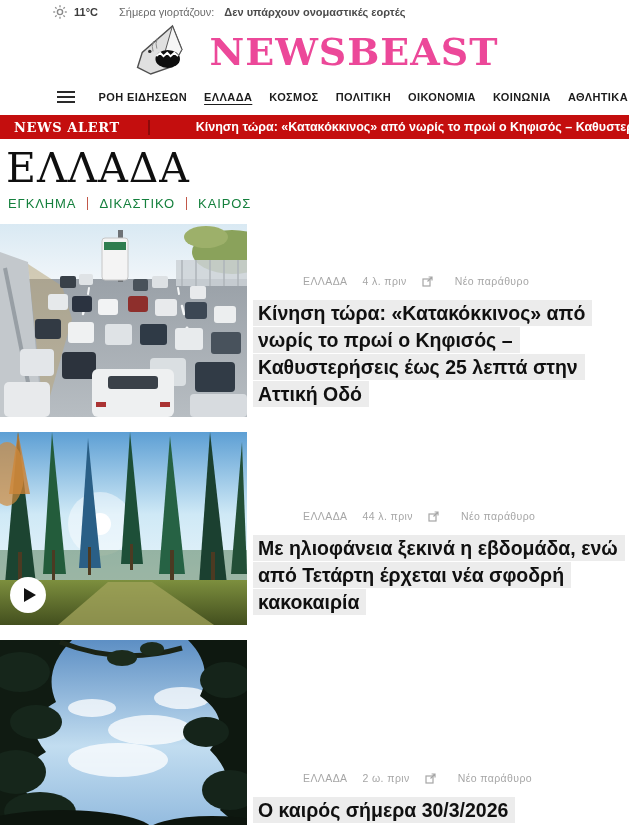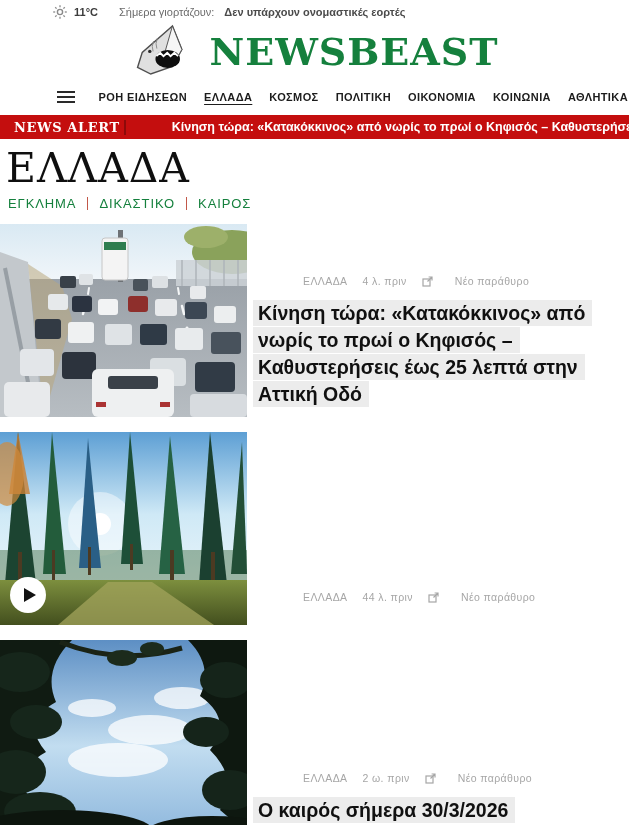--- a/index.html
+++ b/index.html
@@ -13,35 +13,35 @@
   .topbar { display:flex; align-items:center; gap:7px; padding:5px 0 3px 9px; font-size:11px; color:#6b6b6b;margin-left:44px; }
   .topbar .temp { font-weight:700; color:#3c3c3c; margin-right:14px; }
   .topbar .cel-value { font-weight:700; color:#4a4a4a; margin-left:3px; }
   .sun-icon svg { display:block; }
 
   
   .header { display:flex; justify-content:center; padding:2px 0 0; }
   .logo { display:inline-flex; align-items:center; gap:13px; cursor:pointer; }
   .logo-text {
     font-family:"DejaVu Serif","Liberation Serif",serif; font-weight:700;
-    font-size:38px; letter-spacing:1px; color:#15803d; line-height:1;
+    font-size:38px; letter-spacing:1px; color:#ec4899; line-height:1;
   }
 
   
   .nav { display:flex; align-items:flex-end; justify-content:flex-end; gap:17px;
          padding:11px 1px 12px 0; font-size:11px; font-weight:700; letter-spacing:.4px; }
   .nav-item { color:#1c1c1c; cursor:pointer; white-space:nowrap; }
   .nav-item.active { text-decoration:underline; text-underline-offset:3px; }
   .hamburger { display:flex; flex-direction:column; gap:3px; width:18px; margin-right:6px; cursor:pointer; }
   .hamburger i { display:block; height:2px; background:#2a2a2a; }
 
   
   .alert-bar { display:flex; align-items:center; height:24px; background:#c40e0e; color:#fff; overflow:hidden; }
   .alert-label { font-family:"DejaVu Serif","Liberation Serif",serif; font-weight:700;
-                 font-size:13px; letter-spacing:.6px; padding:0 4px 0 14px; white-space:nowrap;text-align:center; }
+                 font-size:13px; letter-spacing:.6px; padding:0 28px 0 14px; white-space:nowrap;text-align:center; }
   .alert-sep { width:2px; height:15px; background:#8d0a0a; flex-shrink:0; }
   .alert-text { font-weight:700; font-size:12.5px; margin-left:46px; white-space:nowrap; overflow:hidden; cursor:pointer; }
 
   
   .page-title { font-family:"DejaVu Serif","Liberation Serif",serif; font-weight:400;
                 font-size:41px; letter-spacing:1px; color:#0f0f0f; margin:8px 0 6px 6px; line-height:1.05; }
   .subnav { display:flex; align-items:center; gap:11px; margin:0 0 13px 8px;
             font-size:13px; letter-spacing:.9px; color:#15803d; }
   .subnav-item { cursor:pointer; }
   .subnav-sep { width:1px; height:13px; background:#c2584a; }
@@ -270,20 +270,21 @@
       <span class="cat">ΕΛΛΑΔΑ</span>
       <span>44 λ. πριν</span>
       <span class="nw">
         <svg width="11" height="11" viewBox="0 0 11 11">
           <rect x="1" y="3" width="7" height="7" fill="none" stroke="#a6a6a6" stroke-width="1.2"></rect>
           <path d="M5.5 5.5 L10 1 M6.6 1 H10 V4.4" fill="none" stroke="#a6a6a6" stroke-width="1.2"></path>
         </svg>
         <span>Νέο παράθυρο</span>
       </span>
     </div>
+    <div class="title"><span class="hl">Με ηλιοφάνεια ξεκινά η εβδομάδα, ενώ από Τετάρτη έρχεται νέα σφοδρή κακοκαιρία</span></div>
   </div>
 </div>
 
 <div class="article">
   <div class="thumb">
     <svg width="247" height="193" viewBox="0 0 247 193">
       <defs>
         <linearGradient id="skyc" x1="0" y1="0" x2="0" y2="1">
           <stop offset="0" stop-color="#5d8fc4"></stop>
             <stop offset="0.55" stop-color="#c2ddf0"></stop>

